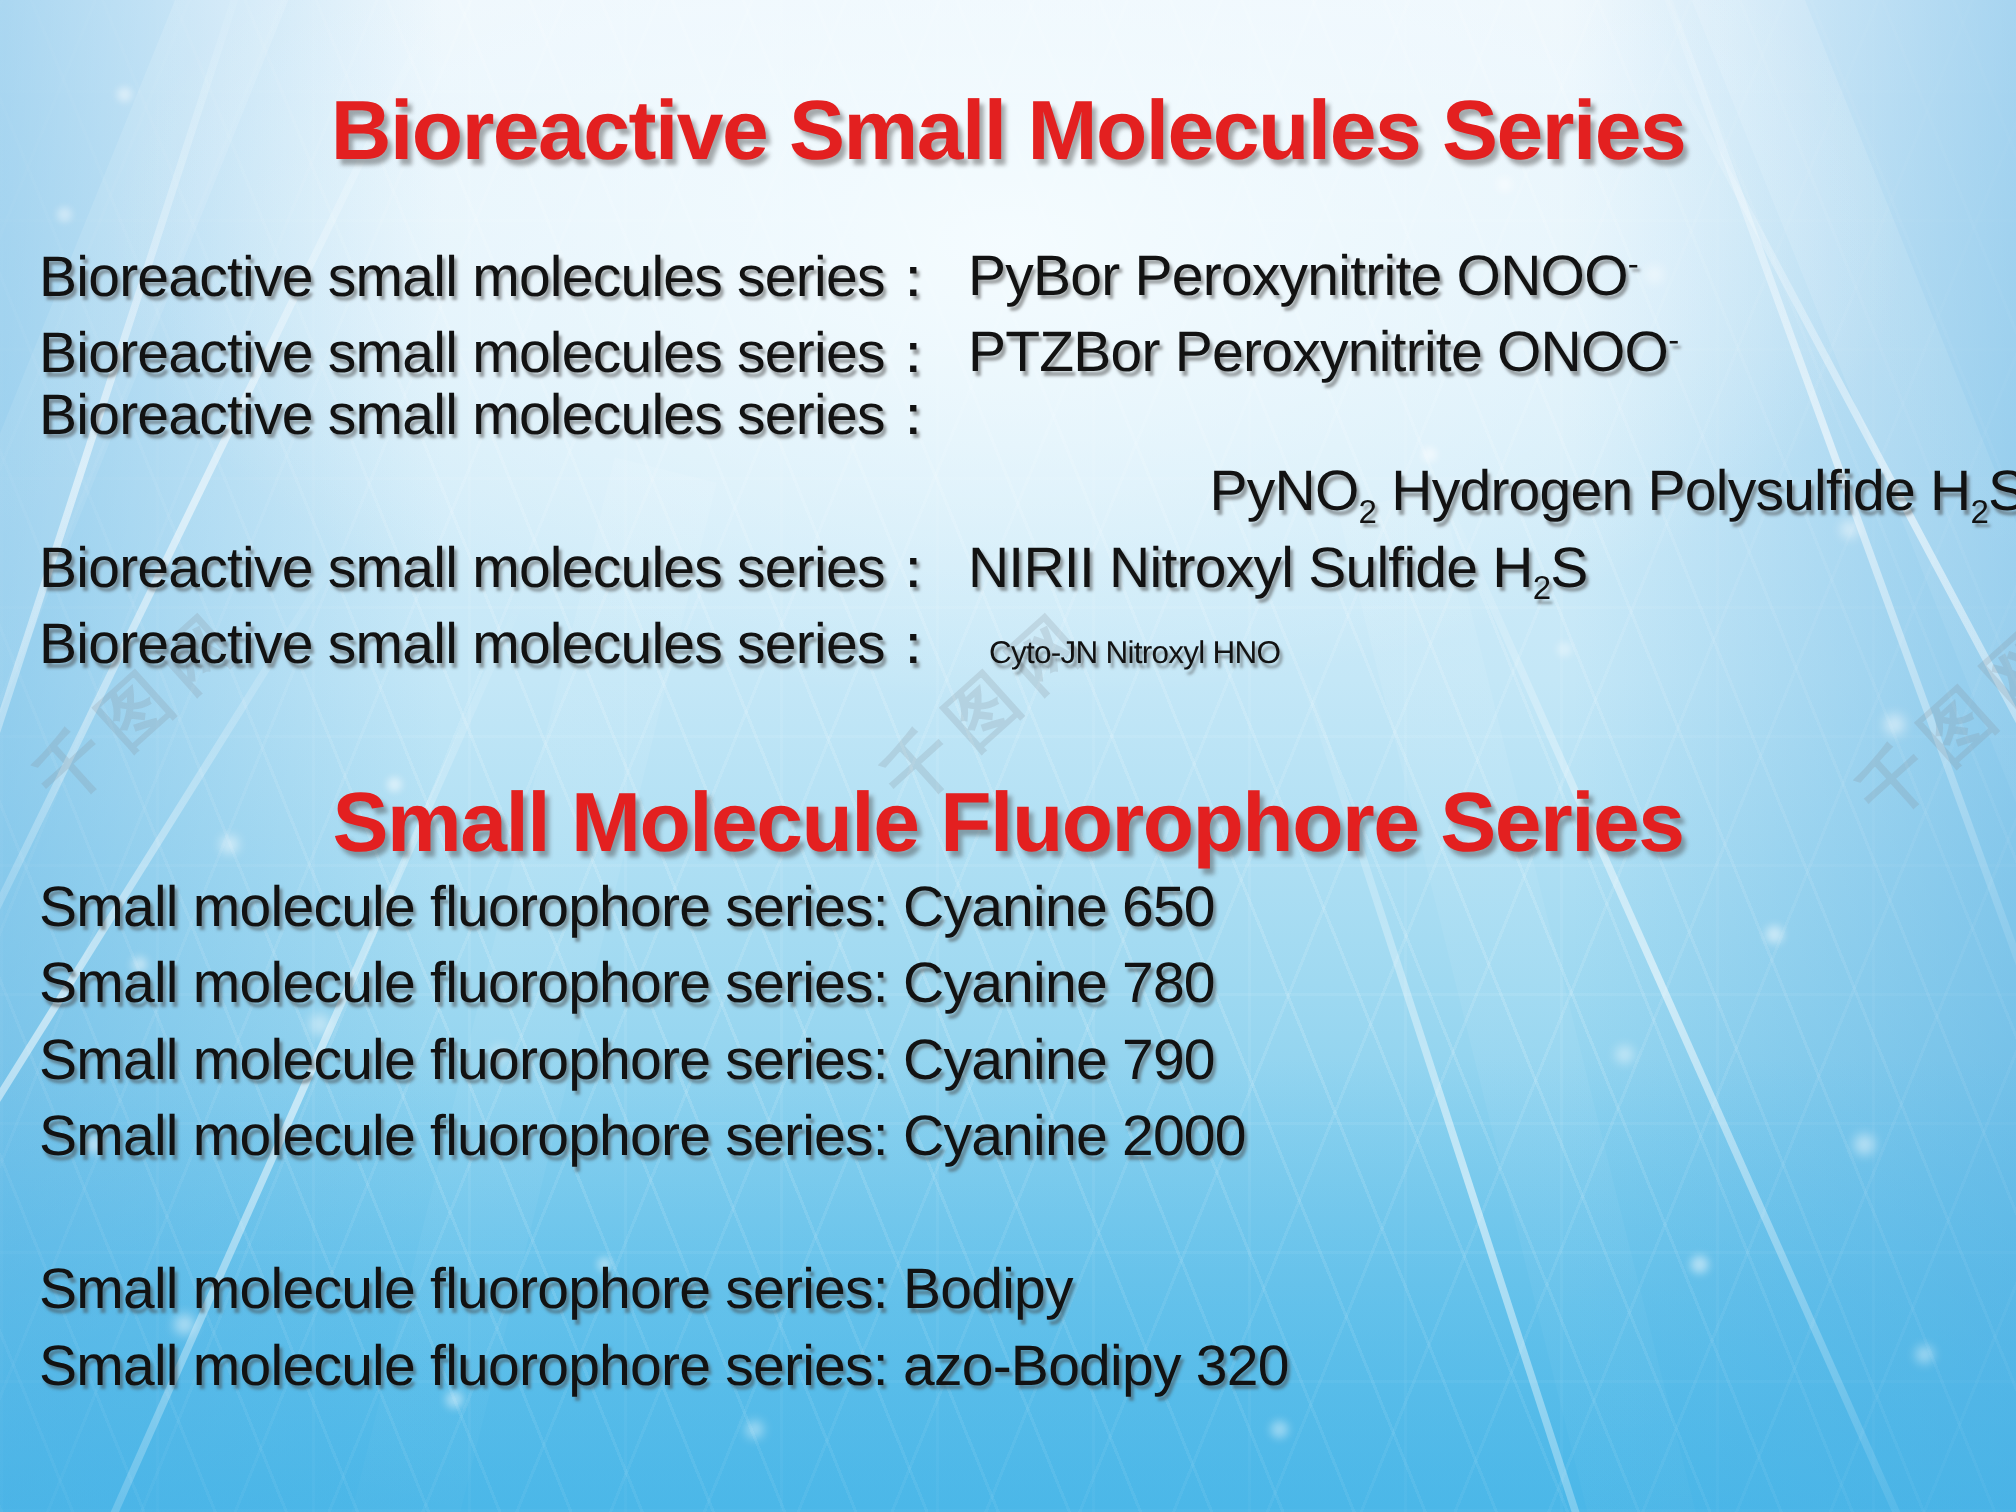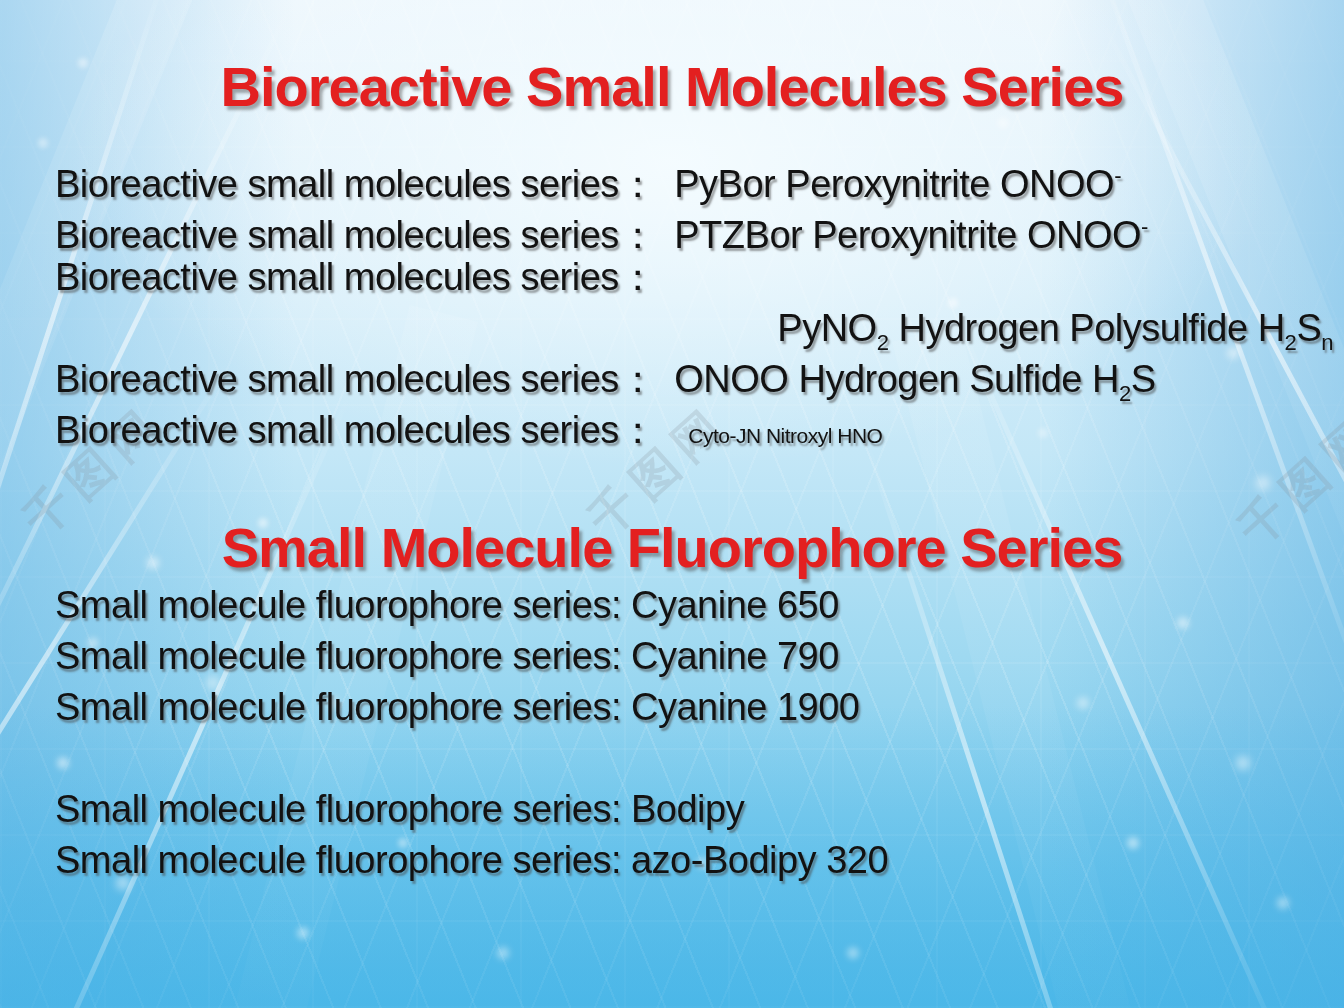--- a/index.html
+++ b/index.html
@@ -42,21 +42,21 @@
       850px 950px 6px 3px rgba(255,255,255,.4), 400px 840px 5px 2px rgba(255,255,255,.4),
       980px 560px 5px 2px rgba(255,255,255,.35), 1040px 430px 5px 2px rgba(255,255,255,.35),
       80px 60px 5px 2px rgba(255,255,255,.45), 40px 140px 5px 2px rgba(255,255,255,.4);}
   .watermark{
     position:absolute;transform:rotate(-42deg);
     font-size:46px;font-weight:bold;letter-spacing:10px;
     color:rgba(130,140,150,.22);white-space:nowrap;
   }
   .wm1{left:10px;top:440px;} .wm2{left:575px;top:440px;} .wm3{left:1225px;top:450px;}
   
-  .content{position:absolute;inset:0;padding:0 55px;}
+  .content{position:absolute;inset:0;padding:0 26px;}
   .title{
     text-align:center;font-weight:bold;font-size:56px;line-height:62px;
     color:#e32020;letter-spacing:-1px;white-space:nowrap;
     text-shadow:3px 4px 3px rgba(70,70,70,.45);
   }
   .title-1{margin-top:56px;}
   .title-2{margin-top:60px;line-height:64px;}
   .lines{font-weight:normal;color:#121212;letter-spacing:-0.5px;
     text-shadow:2px 3px 2px rgba(70,70,70,.5);}
   .s1{margin-top:32px;}
@@ -109,33 +109,34 @@
         <span class="product"><span>PTZBor Peroxynitrite ONOO</span><sup>-</sup></span>
       </div>
       <div class="row">
         <span class="prefix">Bioreactive small molecules series：</span>
       </div>
       <div class="row continuation">
         <span class="product"><span>PyNO</span><sub>2</sub><span> Hydrogen Polysulfide H</span><sub>2</sub><span>S</span><sub>n</sub></span>
       </div>
       <div class="row">
         <span class="prefix">Bioreactive small molecules series：</span>
-        <span class="product"><span>ONOO Hydrogen Sulfide H</span><sub>2</sub><span>S</span></span>
+        <span class="product"><span>NIRII Nitroxyl Sulfide H</span><sub>2</sub><span>S</span></span>
       </div>
       <div class="row">
         <span class="prefix">Bioreactive small molecules series：</span>
         <span class="product-small">Cyto-JN Nitroxyl HNO</span>
       </div>
     </div>
 
     <div class="title title-2">Small Molecule Fluorophore Series</div>
 
     <div class="lines s2">
       <div class="row">Small molecule fluorophore series: Cyanine 650</div>
+      <div class="row">Small molecule fluorophore series: Cyanine 780</div>
       <div class="row">Small molecule fluorophore series: Cyanine 790</div>
-      <div class="row">Small molecule fluorophore series: Cyanine 1900</div>
+      <div class="row">Small molecule fluorophore series: Cyanine 2000</div>
       <div class="spacer-row"></div>
       <div class="row">Small molecule fluorophore series: Bodipy</div>
       <div class="row">Small molecule fluorophore series: azo-Bodipy 320</div>
     </div>
 
   </div>
 </div>
 
 </body></html>

